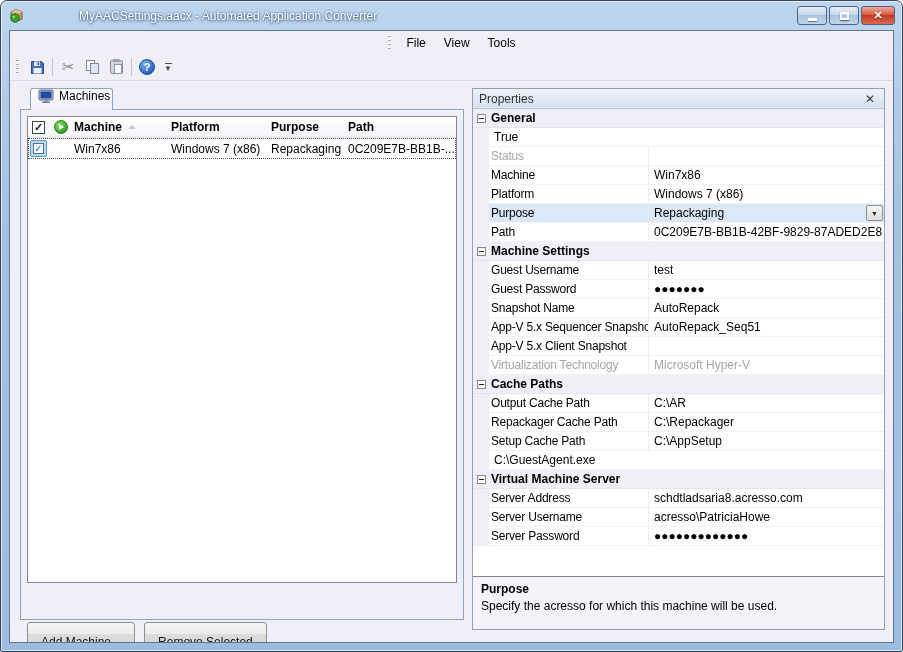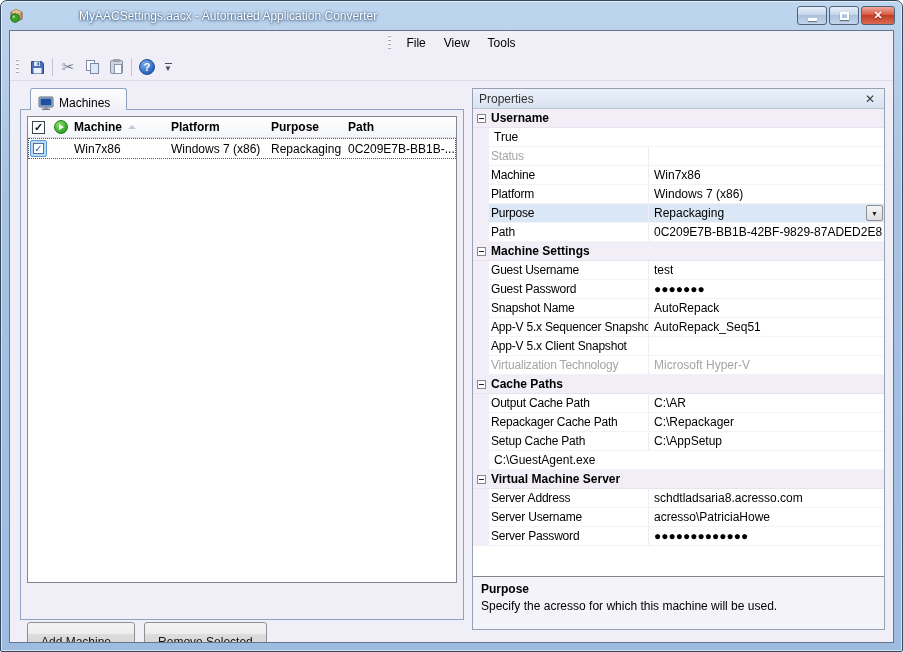--- a/index.html
+++ b/index.html
@@ -39,21 +39,21 @@
   .icon-paste .board { position:absolute; inset:0; background:#cfd4de; border:1px solid #8a90a0; border-radius:2px; }
   .icon-paste .clip { position:absolute; left:3px; top:-1px; width:7px; height:3px; background:#9aa2b2; border-radius:1px; }
   .icon-paste .page { position:absolute; left:4px; top:4px; width:8px; height:10px; background:#f7f9fc; border:1px solid #8a96ad; }
   .icon-help { width:16px; height:16px; border-radius:50%; background:radial-gradient(circle at 35% 30%,#7db1ee,#2a64c0 70%); color:#fff; font-weight:bold; font-size:11px; display:flex; align-items:center; justify-content:center; border:1px solid #1d4a92; }
 
   .content { flex:1; display:flex; padding:7px 8px 0 10px; overflow:hidden; }
 
   
   .left-pane { width:444px; display:flex; flex-direction:column; margin-bottom:22px; flex:0 0 auto; }
   .tab-strip { height:22px; display:flex; padding-left:10px; }
-  .tab { display:flex; align-items:flex-end; gap:5px; padding:0 16px 0 7px; border:1px solid #8ea3c0; border-bottom:none; border-radius:3px 3px 0 0;
+  .tab { display:flex; align-items:flex-start; gap:5px; padding:0 2px 0 7px; border:1px solid #8ea3c0; border-bottom:none; border-radius:3px 3px 0 0;
     background:linear-gradient(#fefefe,#f1f0f8); position:relative; z-index:2; }
   .tab-page { flex:1; border:1px solid #8ea3c0; margin-top:-1px; background:#f0eff7; display:flex; flex-direction:column; padding:6px 6px 5px 6px; }
 
   .listview { flex:1; background:#fff; border:1px solid #828790; display:flex; flex-direction:column; margin-bottom:7px; overflow:hidden; }
   .lv-header { height:21px; display:flex; align-items:center; background:linear-gradient(#ffffff,#f4f5f9); border-bottom:1px solid #e0e1e8; font-weight:bold; }
   .lv-row { height:21px; display:flex; align-items:center; outline:1px dotted #55565a; outline-offset:-1px; }
   .c0 { width:21px; display:flex; justify-content:center; flex:0 0 auto; }
   .c1 { width:23px; display:flex; justify-content:center; flex:0 0 auto; }
   .c2 { width:99px; flex:0 0 auto; display:flex; align-items:center; gap:6px; padding-left:2px; }
   .c3 { width:100px; flex:0 0 auto; }
@@ -207,21 +207,21 @@
       </div>
 
       <div class="props-panel">
         <div class="props-header">
           <span>Properties</span>
           <span class="props-close">✕</span>
         </div>
         <div class="props-grid">
             <div class="prow cat">
               <div class="expandbox"></div>
-              <div class="catlabel">Username</div>
+              <div class="catlabel">General</div>
             </div>
             <div class="prow">
               <div class="pindent"></div>
               <div class="pvalue">
                 <div class="pvaltext">True</div>
               </div>
             </div>
             <div class="prow dis">
               <div class="pindent"></div>
               <div class="pname">Status</div>

